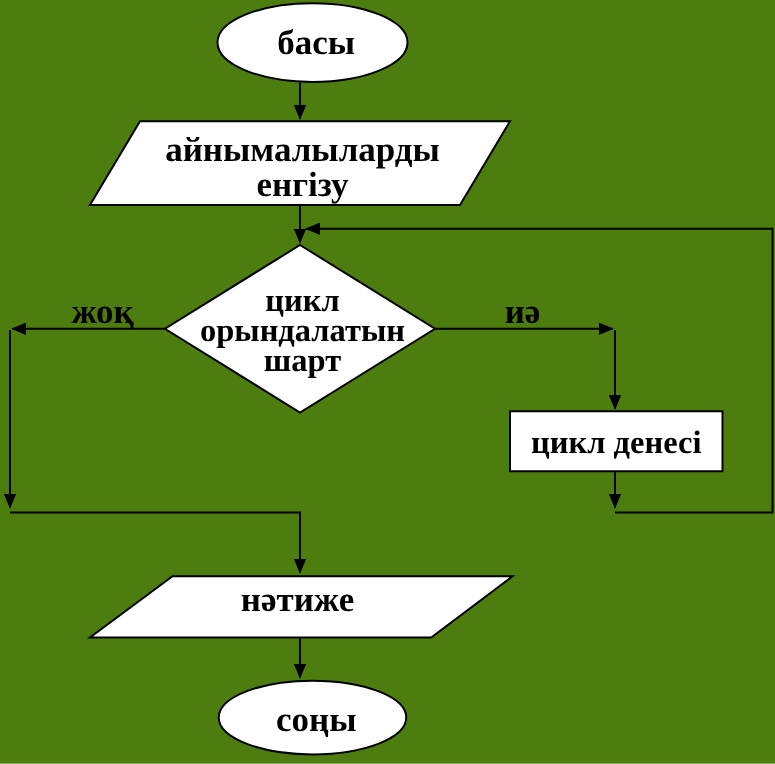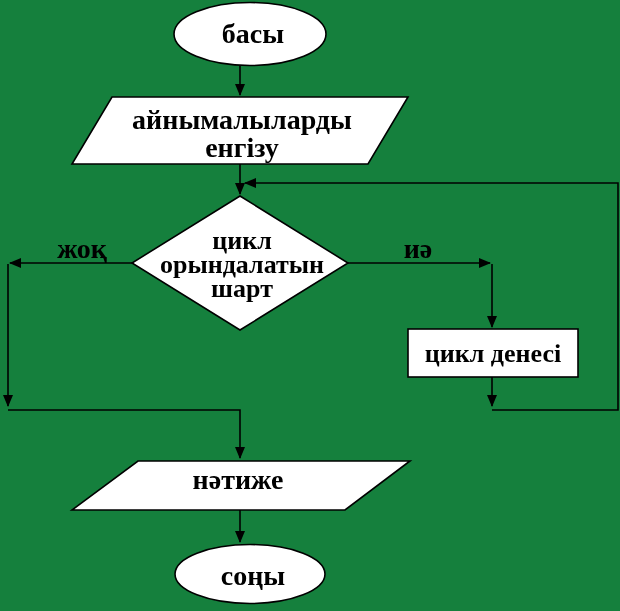--- a/index.html
+++ b/index.html
@@ -6,21 +6,21 @@
     margin: 0;
     padding: 0;
     background: #ffffff;
     width: 620px;
     height: 611px;
     overflow: hidden;
   }
   .canvas-wrap {
     width: 620px;
     height: 611px;
-    background: #15803d;
+    background: #4d7c0f;
   }
   svg {
     display: block;
   }
   .shape {
     fill: #ffffff;
     stroke: #000000;
     stroke-width: 1.6;
   }
   .edge {

